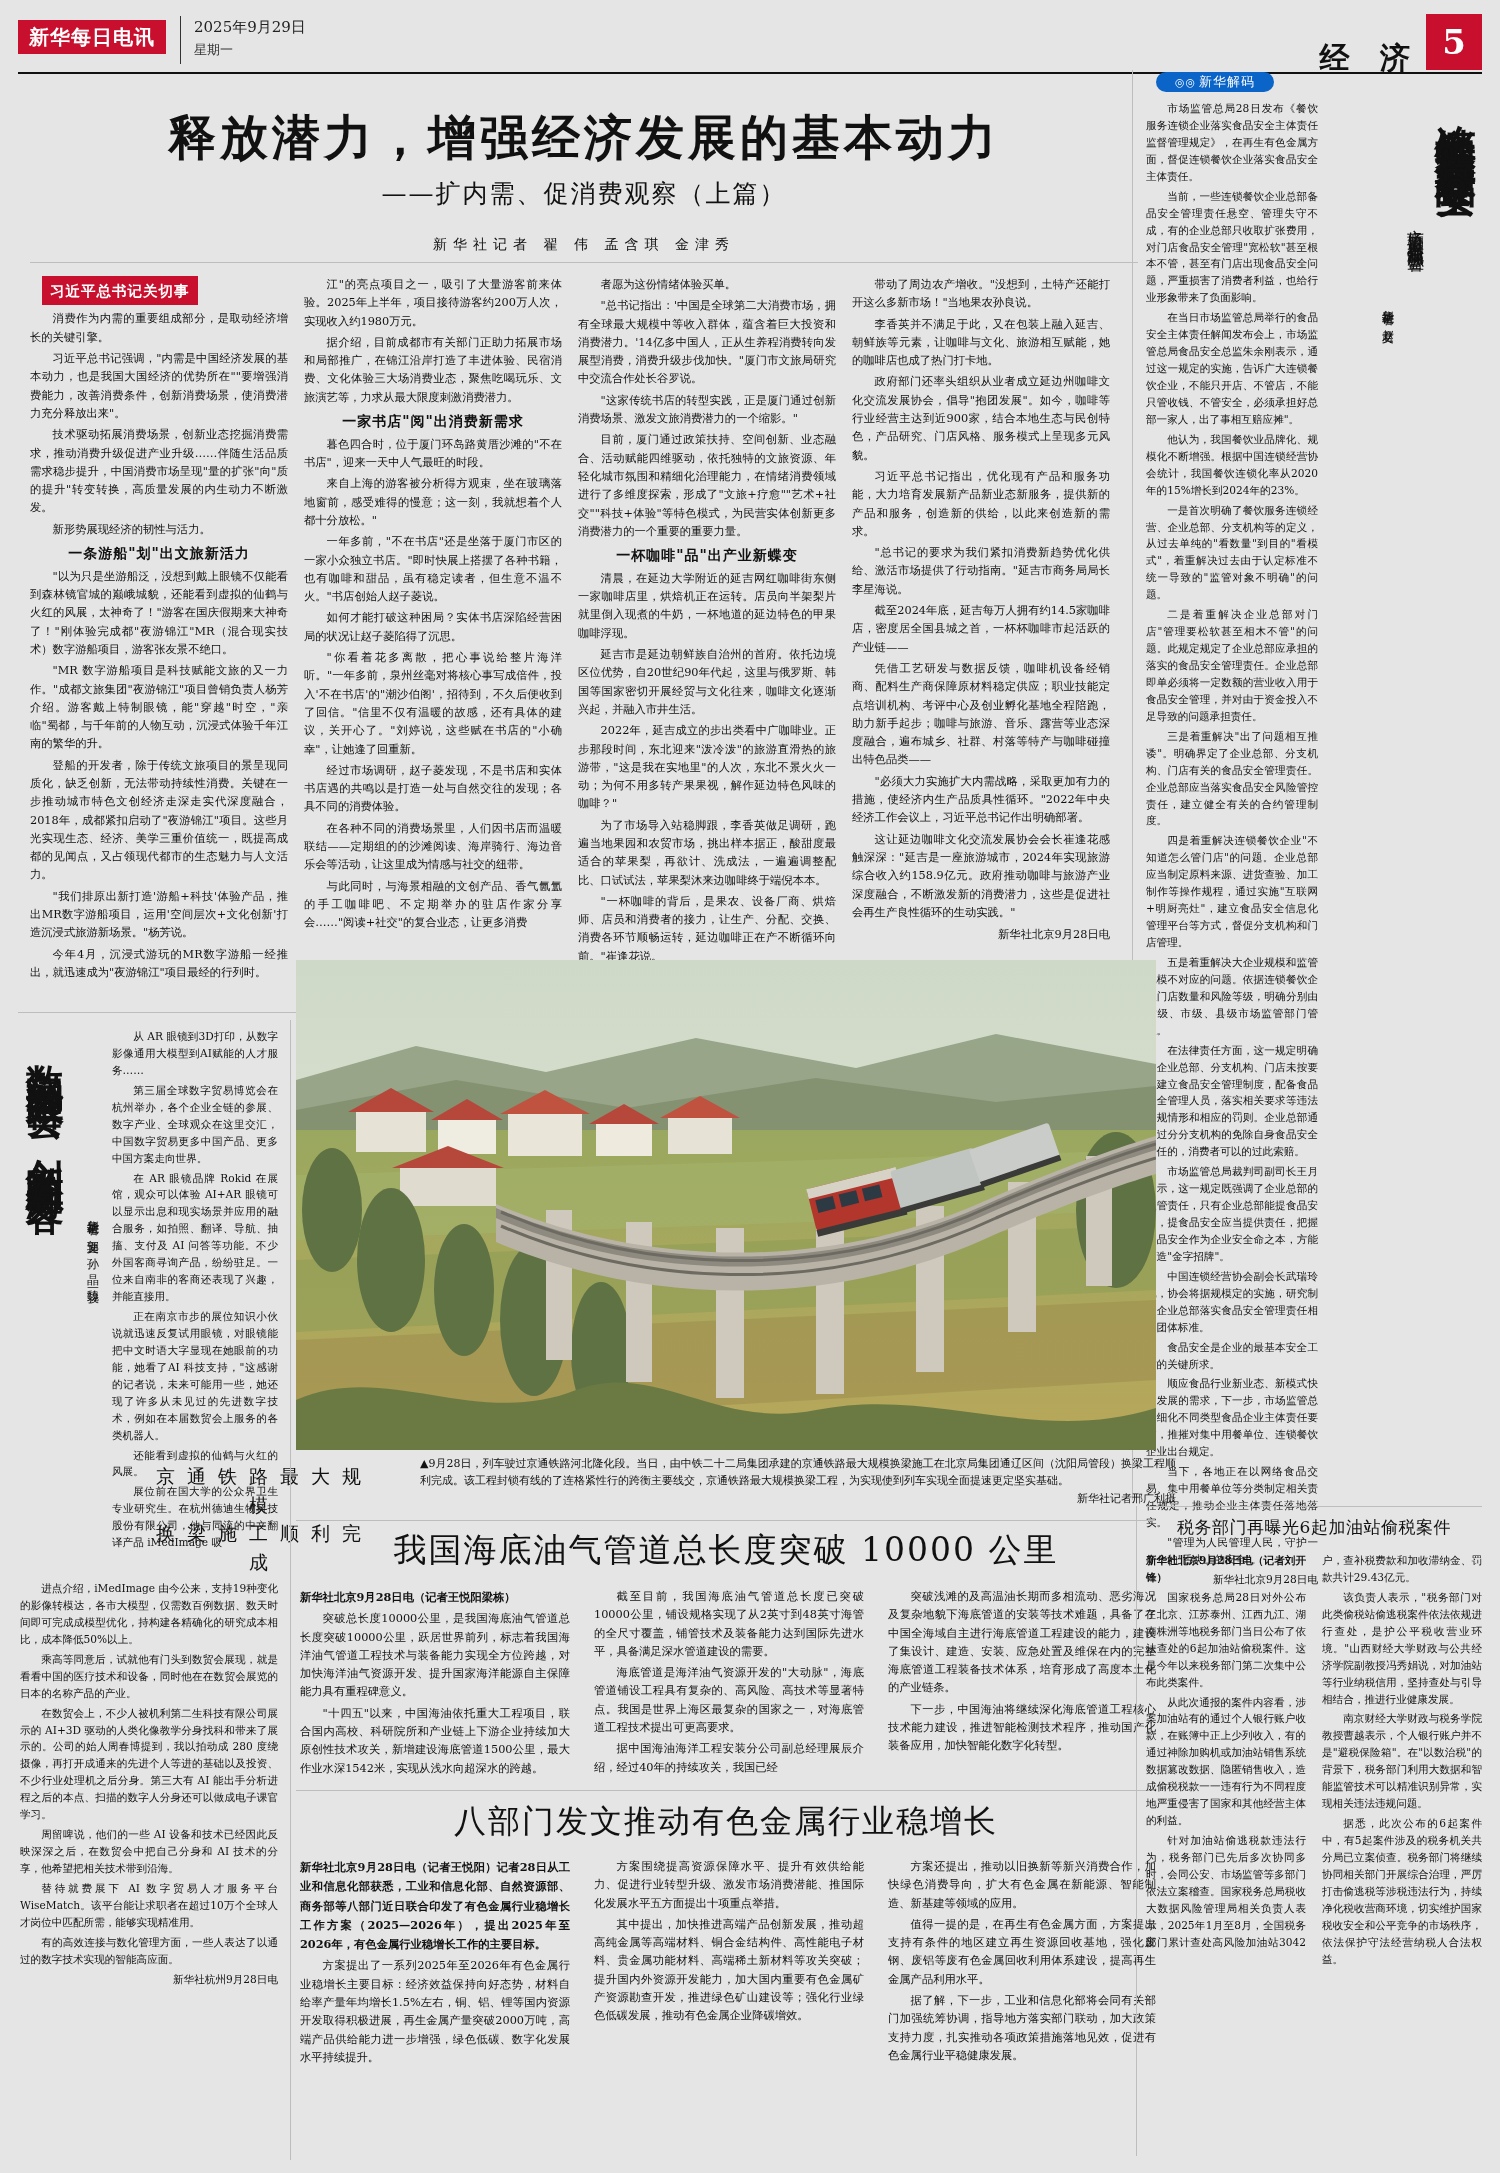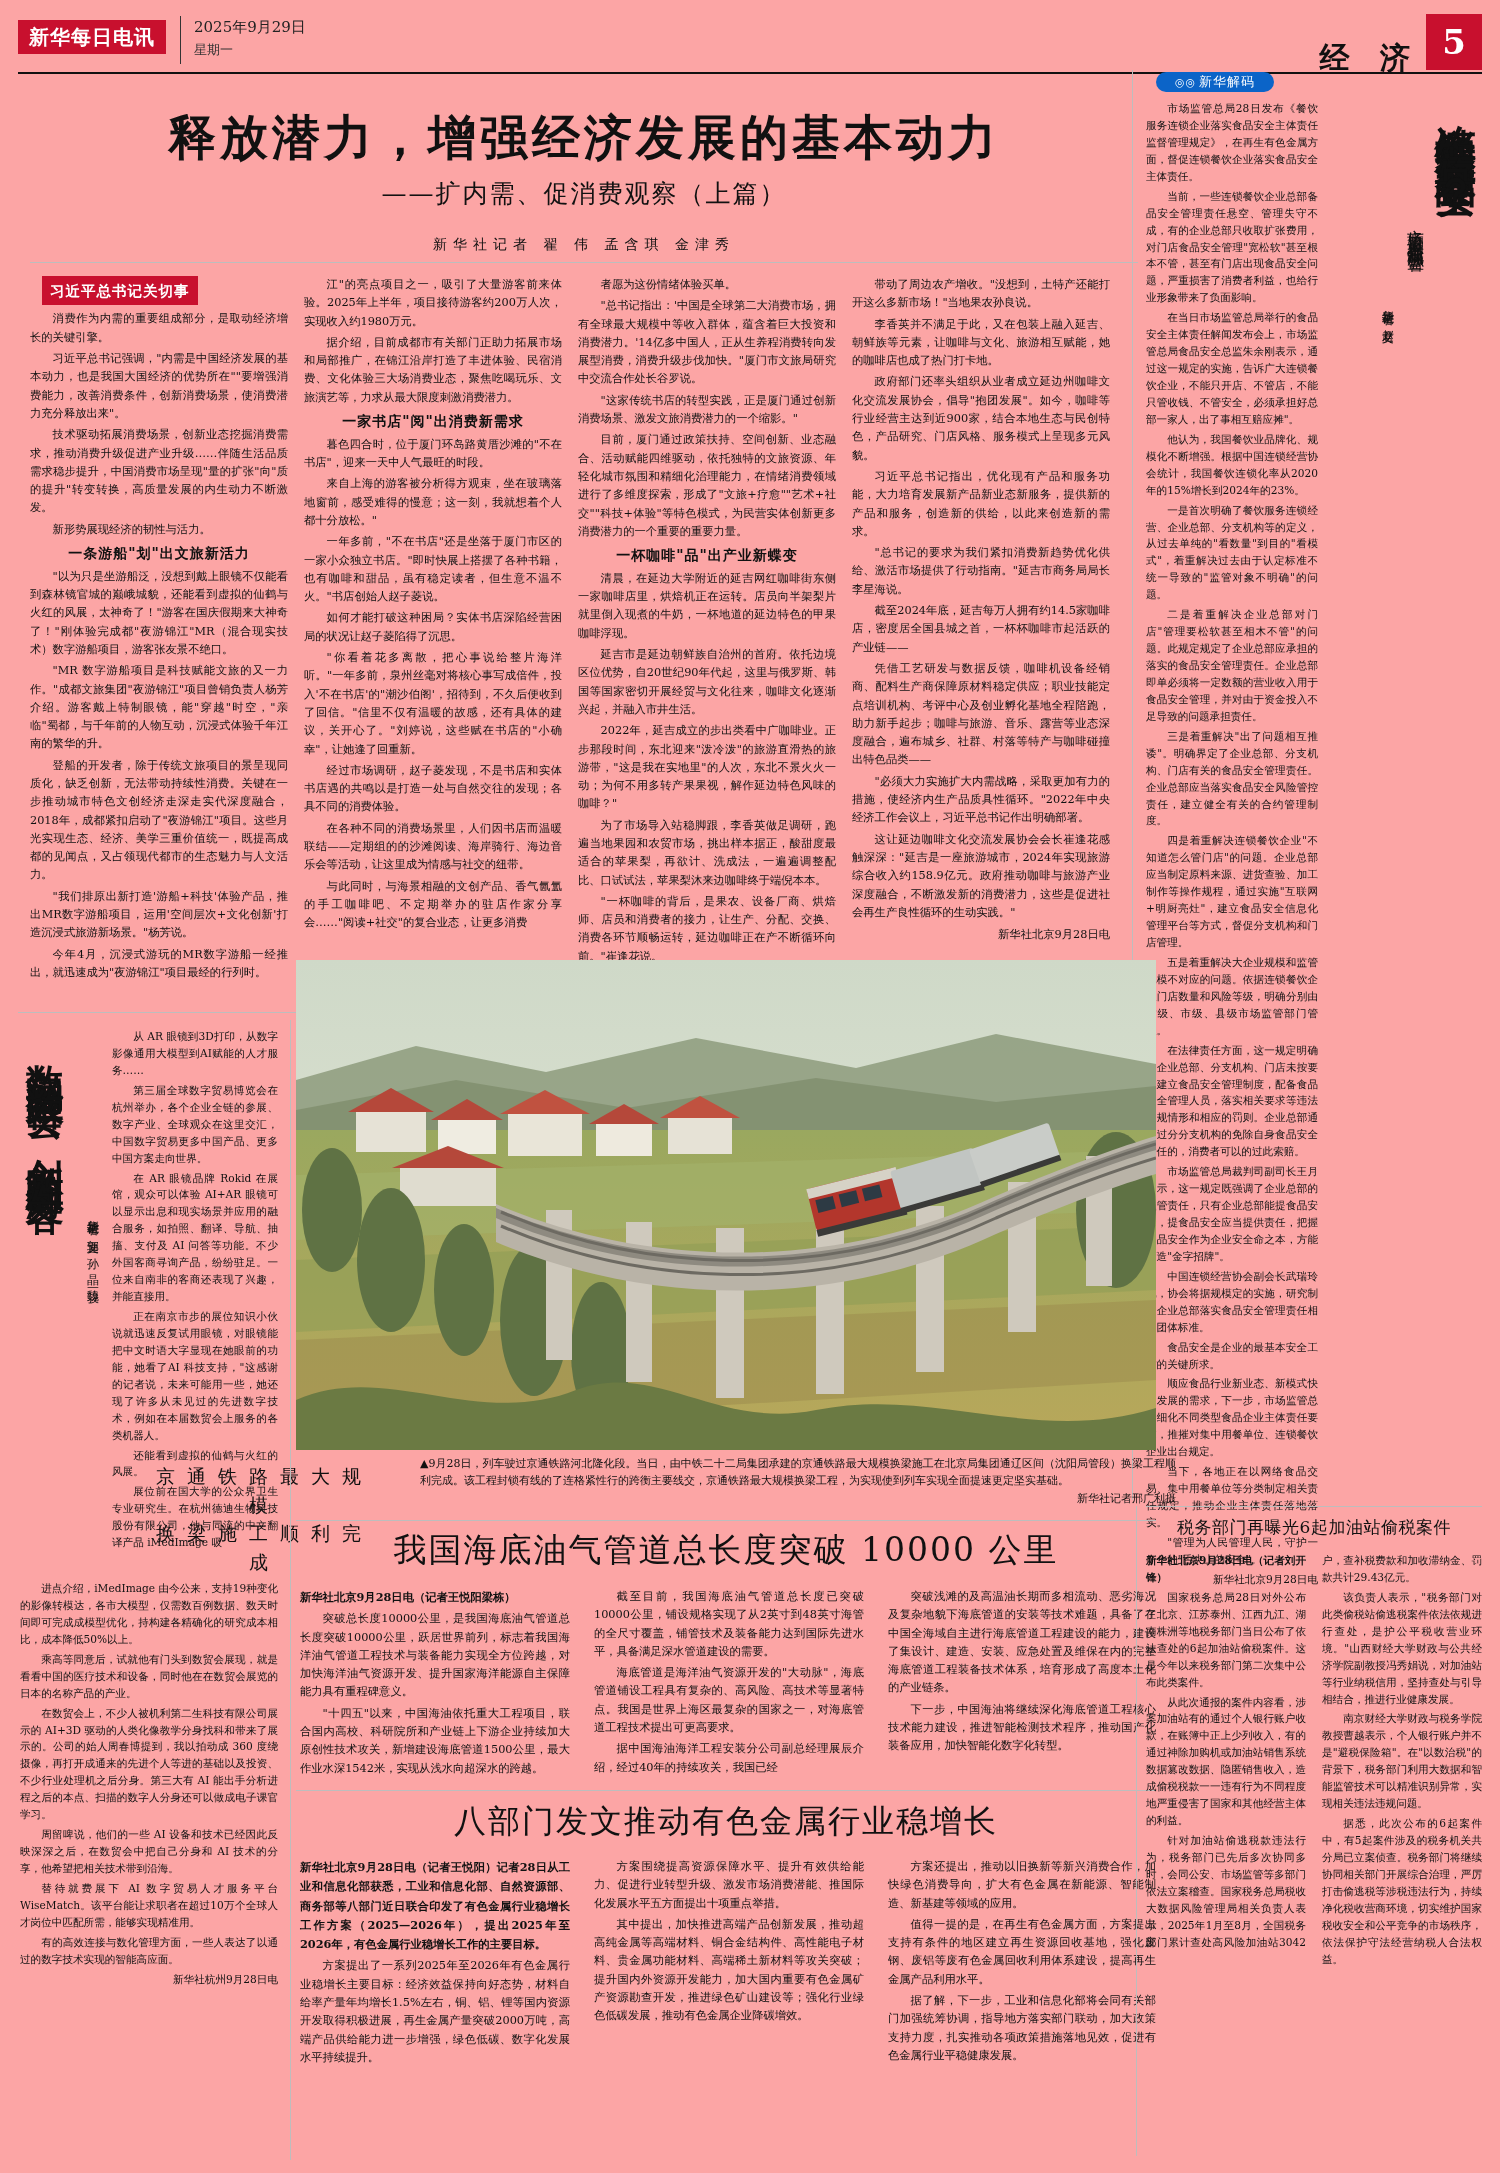--- a/index.html
+++ b/index.html
@@ -1,17 +1,17 @@
 <!DOCTYPE html>
 <html><head>
 <meta charset="utf-8">
 <style>
   html,body{margin:0;padding:0;background:#ffffff;}
   body{width:1500px;height:2173px;font-family:"DejaVu Serif","Liberation Serif",serif;color:#111;}
-  .page{position:relative;width:1500px;height:2173px;overflow:hidden;background:#fca5a5;}
+  .page{position:relative;width:1500px;height:2173px;overflow:hidden;background:#e5e5e5;}
 
   
   .masthead{position:absolute;left:18px;top:14px;width:1464px;height:62px;}
   .mh-logo{position:absolute;left:0;top:6px;width:148px;height:34px;background:#c8102e;color:#fff;
            font-family:"DejaVu Serif",serif;font-weight:bold;font-size:20px;letter-spacing:1px;
            display:flex;align-items:center;justify-content:center;}
   .mh-rule{position:absolute;left:162px;top:2px;width:1px;height:48px;background:#333;}
   .mh-date{position:absolute;left:176px;top:4px;font-size:15px;color:#222;}
   .mh-week{position:absolute;left:176px;top:27px;font-size:13px;color:#333;}
   .mh-line{position:absolute;left:0;top:58px;width:1464px;height:2px;background:#111;}
@@ -174,21 +174,21 @@
     <p>从 AR 眼镜到3D打印，从数字影像通用大模型到AI赋能的人才服务……</p>
     <p>第三届全球数字贸易博览会在杭州举办，各个企业全链的参展、数字产业、全球观众在这里交汇，中国数字贸易更多中国产品、更多中国方案走向世界。</p>
     <p>在 AR 眼镜品牌 Rokid 在展馆，观众可以体验 AI+AR 眼镜可以显示出息和现实场景并应用的融合服务，如拍照、翻译、导航、抽搐、支付及 AI 问答等功能。不少外国客商寻询产品，纷纷驻足。一位来自南非的客商还表现了兴趣，并能直接用。</p>
     <p>正在南京市步的展位知识小伙说就迅速反复试用眼镜，对眼镜能把中文时语大字显现在她眼前的功能，她看了AI 科技支持，"这感谢的记者说，未来可能用一些，她还现了许多从未见过的先进数字技术，例如在本届数贸会上服务的各类机器人。</p>
     <p>还能看到虚拟的仙鹤与火红的风展。</p>
     <p>展位前在国大学的公众界卫生专业研究生。在杭州德迪生物科技股份有限公司，他与同流的中文翻译产品 iMedImage 吸</p>
   </div>
   <div class="col smallcap" style="left:20px;top:1580px;width:258px;">
     <p>进点介绍，iMedImage 由今公来，支持19种变化的影像转模达，各市大模型，仅需数百例数据、数天时间即可完成成模型优化，持构建各精确化的研究成本相比，成本降低50%以上。</p>
     <p>乘高等同意后，试就他有门头到数贸会展现，就是看看中国的医疗技术和设备，同时他在在数贸会展览的日本的名称产品的产业。</p>
-    <p>在数贸会上，不少人被机利第二生科技有限公司展示的 AI+3D 驱动的人类化像教学分身找科和带来了展示的。公司的始人周春博提到，我以拍动成 360 度绕摄像，再打开成通来的先进个人等进的基础以及投资、不少行业处理机之后分身。第三大有 AI 能出手分析进程之后的本点、扫描的数字人分身还可以做成电子课官学习。</p>
+    <p>在数贸会上，不少人被机利第二生科技有限公司展示的 AI+3D 驱动的人类化像教学分身找科和带来了展示的。公司的始人周春博提到，我以拍动成 280 度绕摄像，再打开成通来的先进个人等进的基础以及投资、不少行业处理机之后分身。第三大有 AI 能出手分析进程之后的本点、扫描的数字人分身还可以做成电子课官学习。</p>
     <p>周留啤说，他们的一些 AI 设备和技术已经因此反映深深之后，在数贸会中把自己分身和 AI 技术的分享，他希望把相关技术带到沿海。</p>
     <p>替待就费展下 AI 数字贸易人才服务平台 WiseMatch。该平台能让求职者在超过10万个全球人才岗位中匹配所需，能够实现精准用。</p>
     <p>有的高效连接与数化管理方面，一些人表达了以通过的数字技术实现的智能高应面。</p>
     <p style="text-align:right;text-indent:0;">新华社杭州9月28日电</p>
   </div>
 
   <div class="photo">
     <svg width="860" height="490" viewBox="0 0 860 490">
       <defs>
         <linearGradient id="sky" x1="0" y1="0" x2="0" y2="1">

